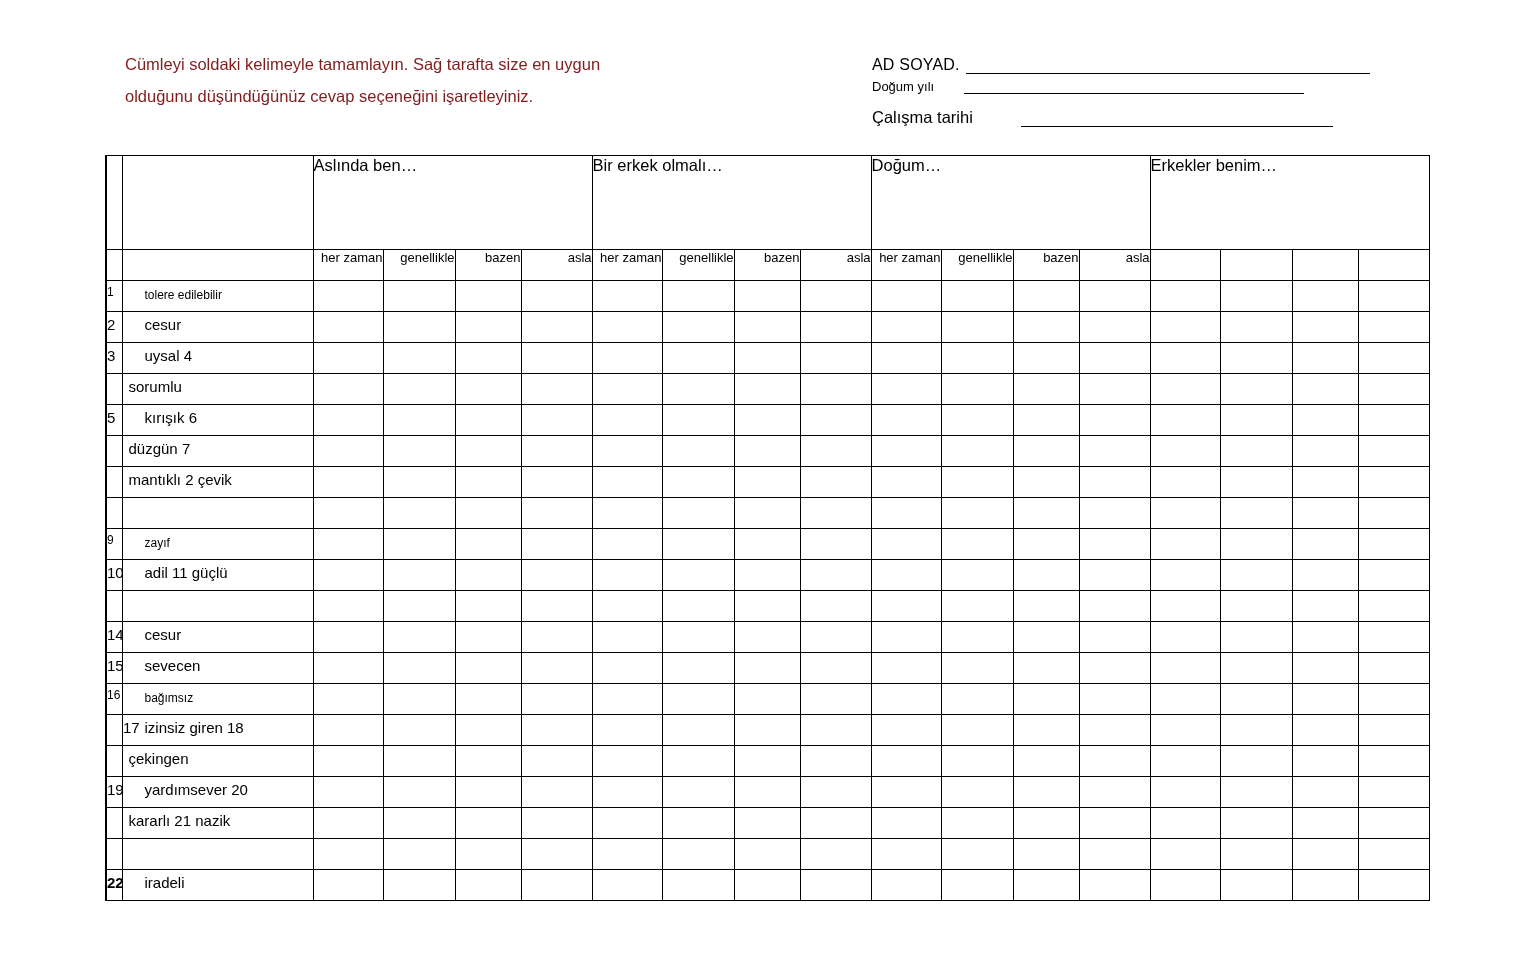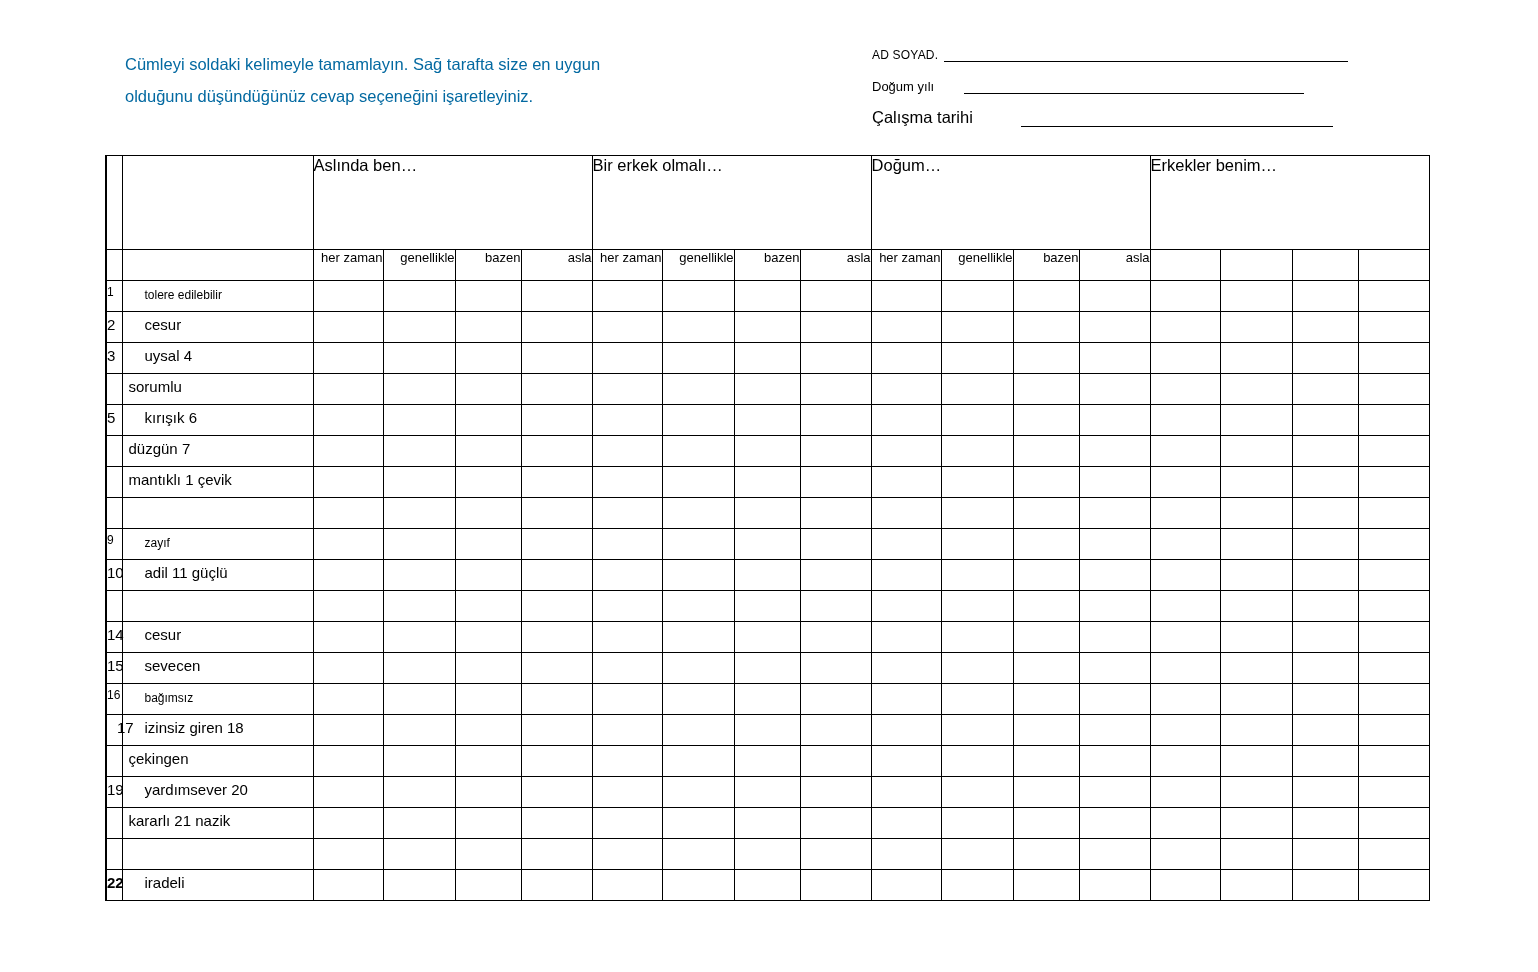--- a/index.html
+++ b/index.html
@@ -24,21 +24,21 @@
     width: 1538px;
     height: 150px;
   }
   #instructions {
     position: absolute;
     left: 125px;
     top: 48px;
     width: 600px;
     font-size: 16.5px;
     line-height: 32px;
-    color: #0369a1;
+    color: #7f1d1d;
   }
   #instructions div { white-space: nowrap; }
 
   #meta {
     position: absolute;
     left: 872px;
     top: 44px;
     width: 640px;
   }
   .meta-row {
@@ -49,21 +49,21 @@
   .meta-label {
     display: inline-block;
     vertical-align: bottom;
   }
   .meta-line {
     display: inline-block;
     vertical-align: bottom;
     border-bottom: 1px solid #000;
     height: 14px;
   }
-  .meta-row.r1 .meta-label { font-size: 12px; letter-spacing: .2px; }
+  .meta-row.r1 .meta-label { font-size: 16px; letter-spacing: .2px; margin-top: 12px; }
   .meta-row.r1 .meta-line { width: 404px; margin-left: 6px; }
   .meta-row.r2 .meta-label { font-size: 13px; }
   .meta-row.r2 .meta-line { width: 340px; margin-left: 30px; }
   .meta-row.r3 { height: 34px; text-decoration: underline; }
   .meta-row.r3 .meta-label { font-size: 16.5px; }
   .meta-row.r3 .meta-line { width: 312px; margin-left: 48px; }
 
   
   #sheet {
     position: absolute;
@@ -352,21 +352,21 @@
         <td class="ans-cell grp-start"></td>
         <td class="ans-cell"></td>
         <td class="ans-cell"></td>
         <td class="ans-cell grp-end"></td>
       </tr>
       <tr class="item-row">
         <td style="border-left: 2px solid rgb(0, 0, 0); position: relative;">
           <span class="num" style="position: absolute; left: 0px; top: 4px;"></span>
         </td>
         <td class="item-label">
-          <span class="txt cont">mantıklı 1 çevik</span>
+          <span class="txt cont">mantıklı 2 çevik</span>
         </td>
         <td class="ans-cell grp-start"></td>
         <td class="ans-cell"></td>
         <td class="ans-cell"></td>
         <td class="ans-cell grp-end"></td>
         <td class="ans-cell grp-start"></td>
         <td class="ans-cell"></td>
         <td class="ans-cell"></td>
         <td class="ans-cell grp-end"></td>
         <td class="ans-cell grp-start"></td>
@@ -541,21 +541,21 @@
         <td class="ans-cell"></td>
         <td class="ans-cell"></td>
         <td class="ans-cell grp-end"></td>
         <td class="ans-cell grp-start"></td>
         <td class="ans-cell"></td>
         <td class="ans-cell"></td>
         <td class="ans-cell grp-end"></td>
       </tr>
       <tr class="item-row">
         <td style="border-left: 2px solid rgb(0, 0, 0); position: relative;">
-          <span class="num" style="position: absolute; left: 10px; top: 4px;">17</span>
+          <span class="num" style="position: absolute; left: 16px; top: 4px;">17</span>
         </td>
         <td class="item-label">
           <span class="txt">izinsiz giren 18</span>
         </td>
         <td class="ans-cell grp-start"></td>
         <td class="ans-cell"></td>
         <td class="ans-cell"></td>
         <td class="ans-cell grp-end"></td>
         <td class="ans-cell grp-start"></td>
         <td class="ans-cell"></td>

